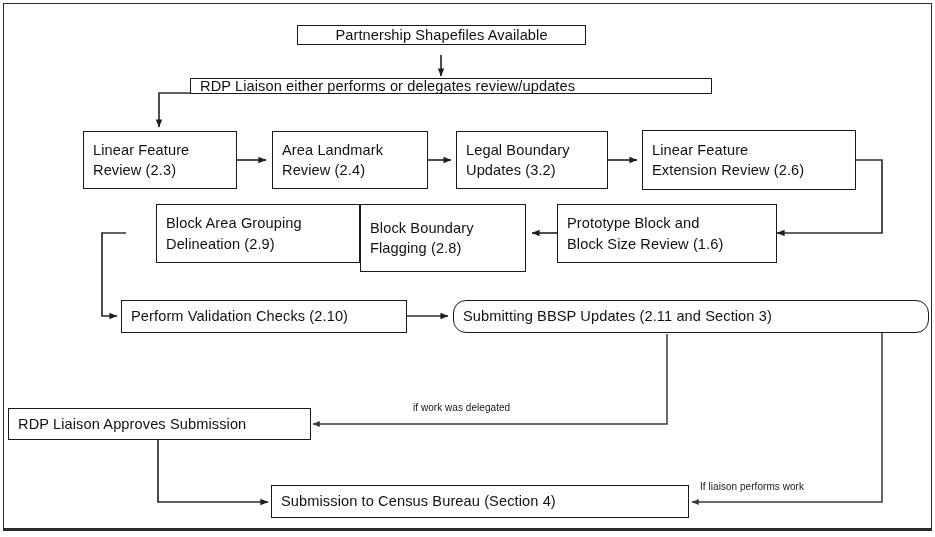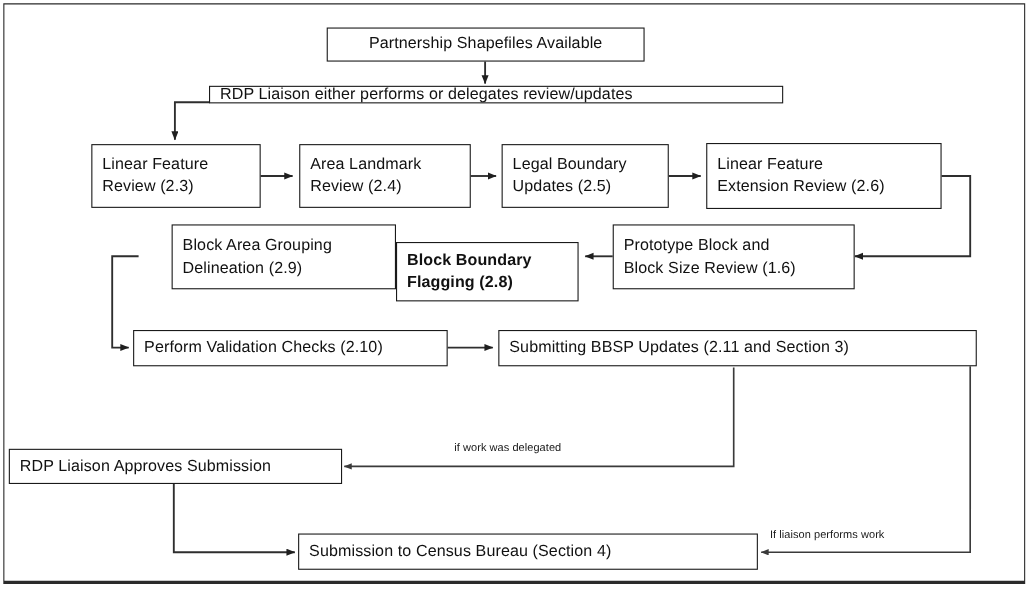--- a/index.html
+++ b/index.html
@@ -107,68 +107,68 @@
 
       <path d="M866,316 L882,316 L882,502 L692,502" marker-end="url(#ahl)"></path>
     </g>
 
     <g stroke="#2e2e2e" stroke-width="1.7" fill="none">
 
       <path d="M158,440 L158,502 L268,502" marker-end="url(#ah)"></path>
     </g>
   </svg>
 
-  <div class="node center" style="left:297px; top:25px; width:289px; height:31px;">
+  <div class="node center" style="left:297px; top:25px; width:289px; height:20px;">
     <span class="txt">Partnership Shapefiles Available</span>
   </div>
 
   <div class="node" style="left:190px; top:78px; width:522px; height:16px;">
     <span class="txt">RDP Liaison either performs or delegates review/updates</span>
   </div>
 
   <div class="node" style="left:83px; top:131px; width:154px; height:58px;">
     <span class="txt">Linear Feature
 Review (2.3)</span>
   </div>
 
   <div class="node" style="left:272px; top:131px; width:156px; height:58px;">
     <span class="txt">Area Landmark
 Review (2.4)</span>
   </div>
 
   <div class="node" style="left:456px; top:131px; width:152px; height:58px;">
     <span class="txt">Legal Boundary
-Updates (2.5)</span>
+Updates (3.2)</span>
   </div>
 
   <div class="node" style="left:642px; top:130px; width:214px; height:60px;">
     <span class="txt">Linear Feature
 Extension Review (2.6)</span>
   </div>
 
   <div class="node" style="left:557px; top:204px; width:220px; height:59px;">
     <span class="txt">Prototype Block and
 Block Size Review (1.6)</span>
   </div>
 
-  <div class="node" style="left:360px; top:220px; width:166px; height:54px;font-weight:bold;">
+  <div class="node" style="left:360px; top:204px; width:166px; height:68px;">
     <span class="txt">Block Boundary
 Flagging (2.8)</span>
   </div>
 
   <div class="node" style="left:125px; top:204px; width:204px; height:59px;margin-left:31px;">
     <span class="txt">Block Area Grouping
 Delineation (2.9)</span>
   </div>
 
   <div class="node" style="left:121px; top:300px; width:286px; height:33px;">
     <span class="txt">Perform Validation Checks (2.10)</span>
   </div>
 
-  <div class="node" style="left:453px; top:300px; width:435px; height:33px;">
+  <div class="node" style="left:453px; top:300px; width:476px; height:33px;border-radius:13px;">
     <span class="txt">Submitting BBSP Updates (2.11 and Section 3)</span>
   </div>
 
   <div class="node" style="left:8px; top:408px; width:303px; height:32px;">
     <span class="txt">RDP Liaison Approves Submission</span>
   </div>
 
   <div class="node" style="left:271px; top:485px; width:418px; height:33px;">
     <span class="txt">Submission to Census Bureau (Section 4)</span>
   </div>

